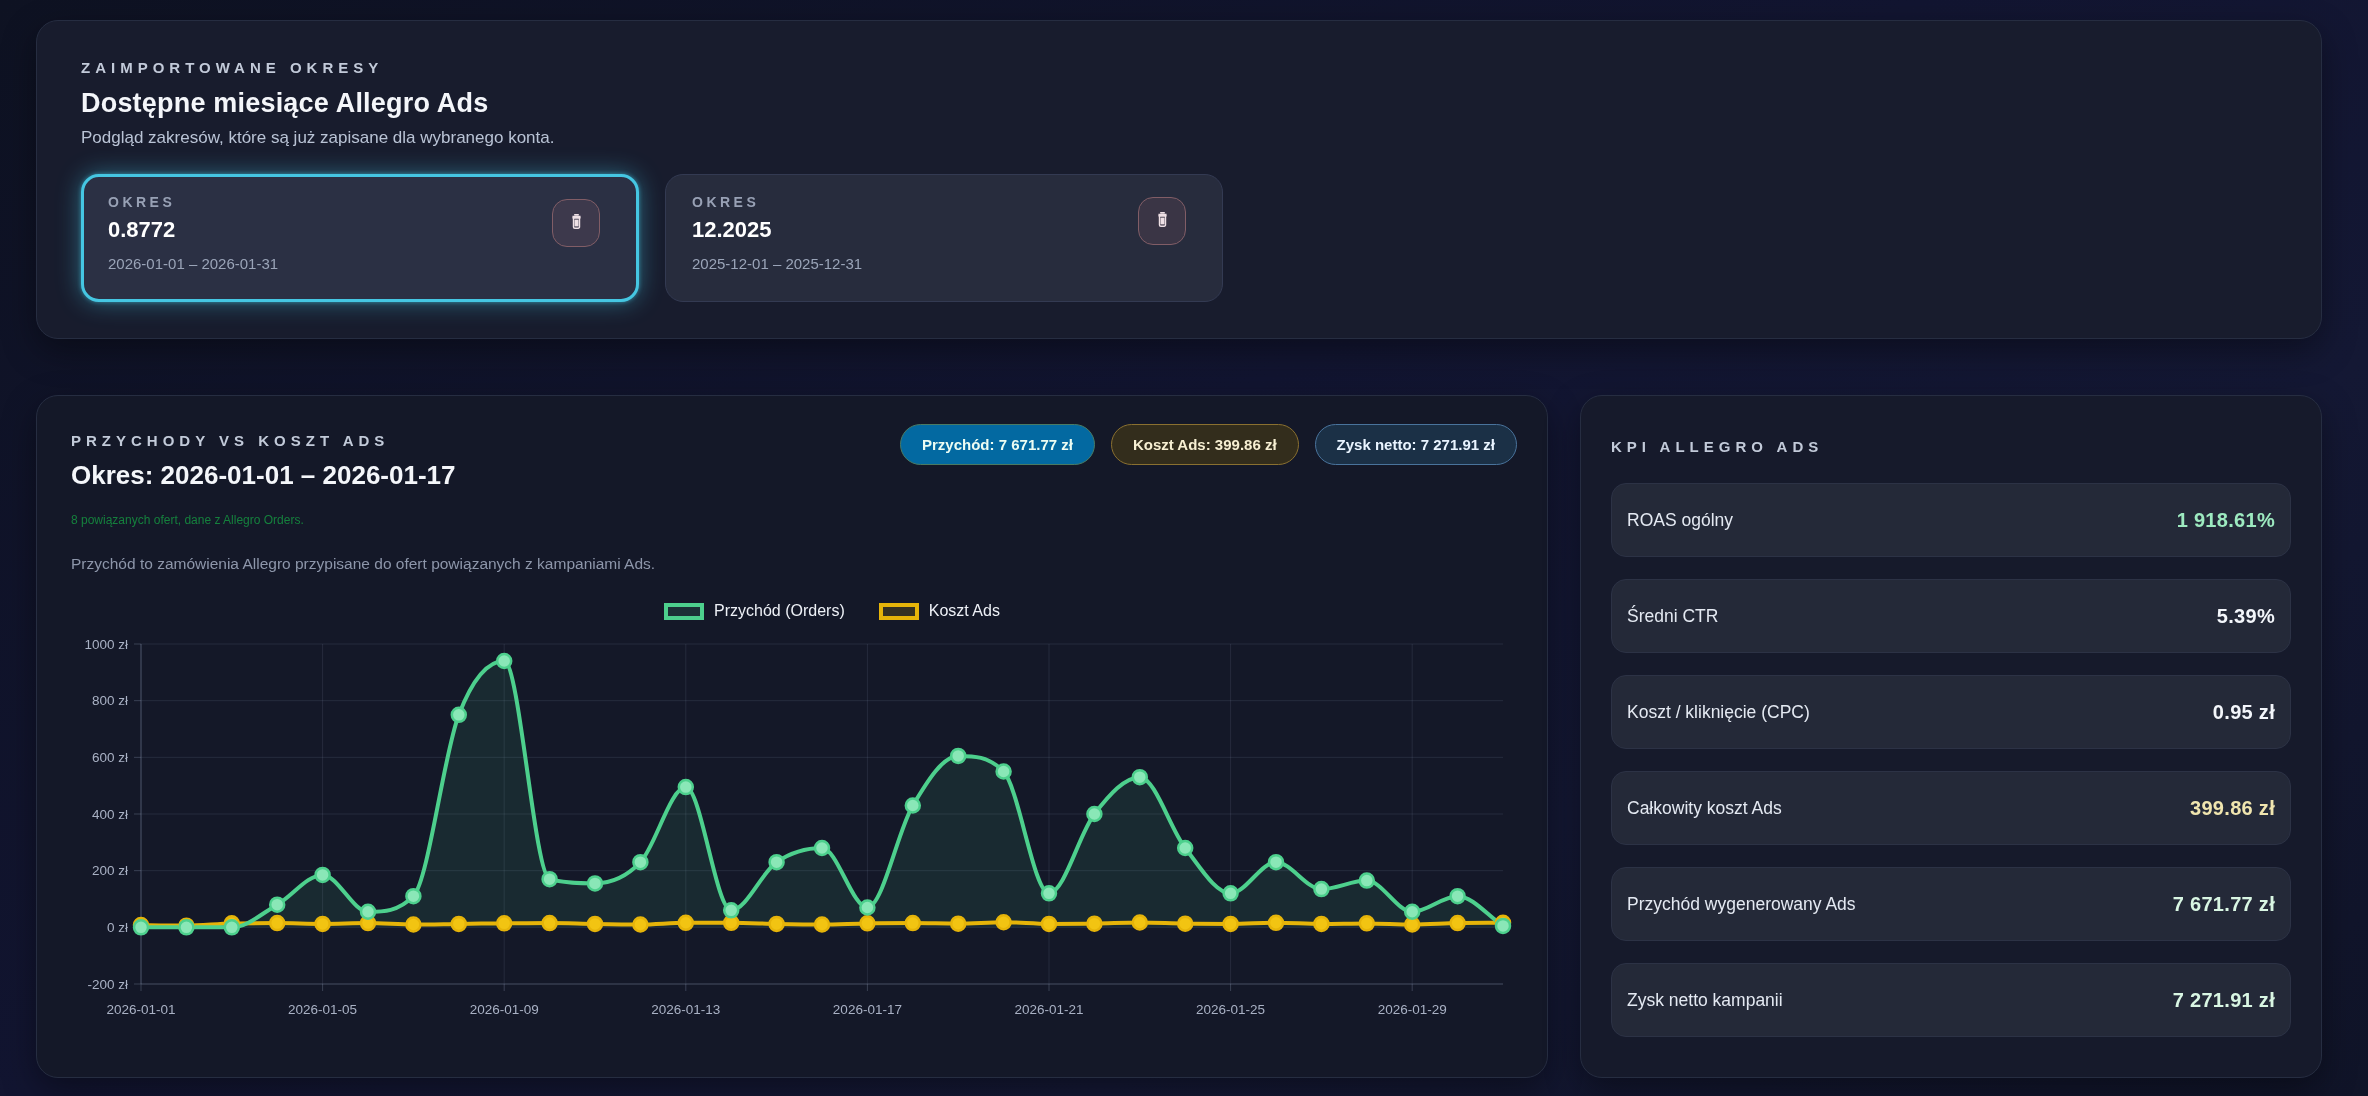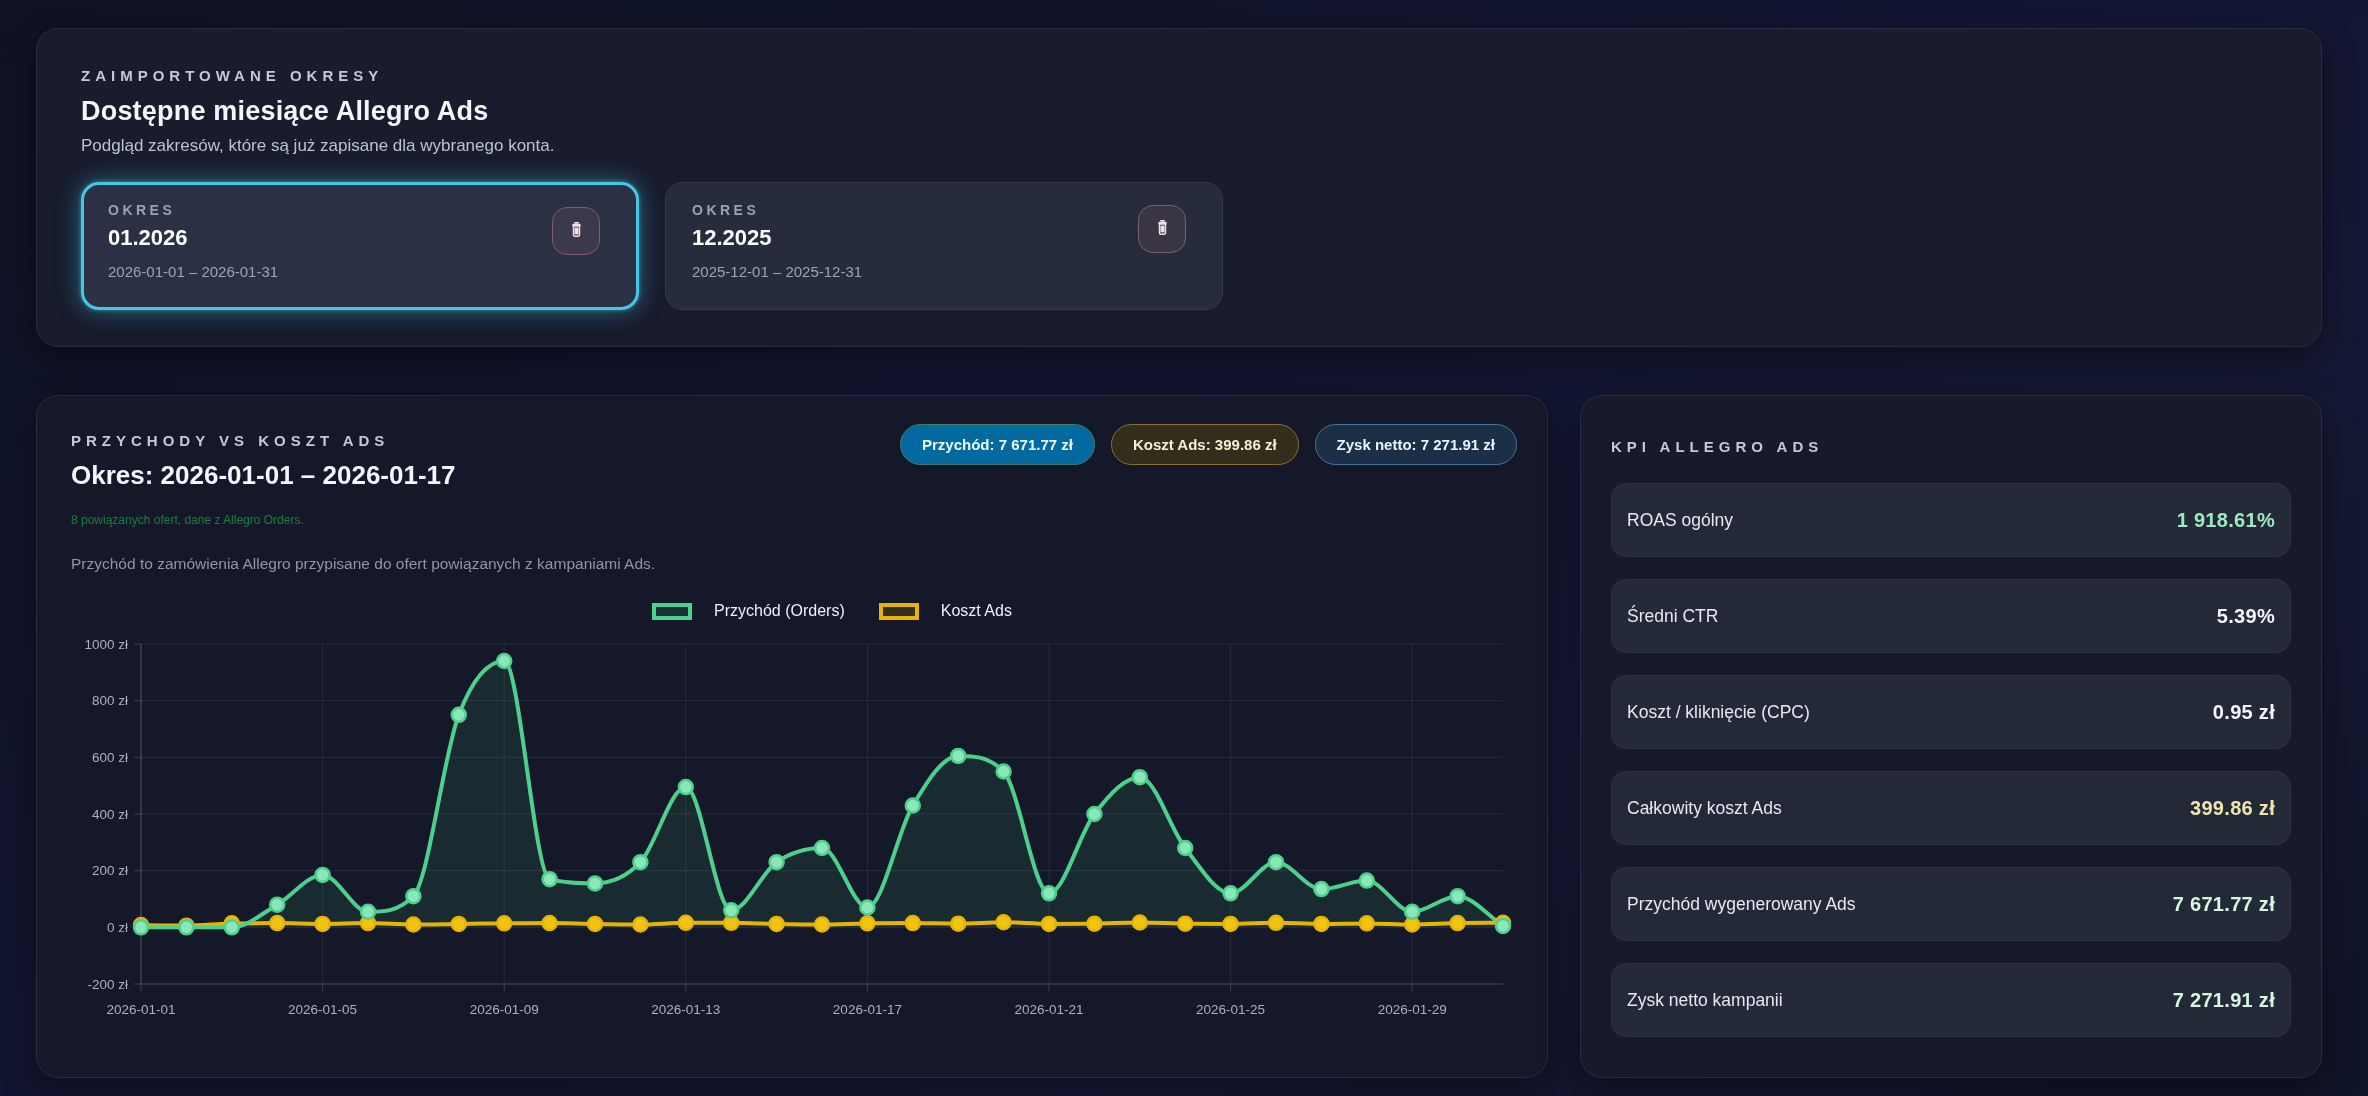--- a/index.html
+++ b/index.html
@@ -15,21 +15,21 @@
     position:absolute; border-radius:22px;
     background:#161a2b; border:1px solid #262d41;
     box-shadow:0 12px 34px rgba(0,0,0,.38);
   }
 
   .eyebrow {
     color:#c2cad9; font-size:15px; font-weight:600; letter-spacing:5px;
   }
 
   
-  .panel-top { left:36px; top:20px; width:2286px; height:319px; background:#181c2d; padding:38px 44px;margin-top:8px; }
+  .panel-top { left:36px; top:20px; width:2286px; height:319px; background:#181c2d; padding:38px 44px; }
   .panel-top .title { color:#f4f6fa; font-size:27px; font-weight:700; margin-top:12px; letter-spacing:.2px; }
   .panel-top .subtitle { color:#b9c3d5; font-size:17px; margin-top:9px; }
   .cards { display:flex; gap:26px; margin-top:26px; }
   .period-card {
     position:relative; width:558px; height:128px; border-radius:18px;
     background:#272c3d; border:1px solid #333a52; padding:19px 26px; cursor:pointer;
   }
   .period-card.selected {
     background:#2b3044; border:3px solid #45c6e2; padding:17px 24px;
     box-shadow:0 0 24px rgba(69,198,226,.45), 0 0 4px rgba(69,198,226,.55);
@@ -52,21 +52,21 @@
 
   .badges { position:absolute; top:28px; right:30px; display:flex; gap:16px; }
   .badge {
     font-size:15px; font-weight:600; padding:11px 21px; border-radius:24px; white-space:nowrap;
   }
   .badge-green  { background:#0369a1; border:1.5px solid #4a7a63; color:#ecfdf3; }
   .badge-yellow { background:#332d1c; border:1.5px solid #8a7030; color:#f7efd2; }
   .badge-blue   { background:#1b3046; border:1.5px solid #49739c; color:#e9f4ff; }
 
   .legend { position:absolute; left:110px; top:206px; width:1370px; display:flex; justify-content:center; gap:14px; }
-  .legend-item { display:flex; align-items:center; gap:22px; cursor:pointer; padding:0 10px; }
+  .legend-item { display:flex; align-items:center; gap:10px; cursor:pointer; padding:0 10px; }
   .legend-box { width:40px; height:17px; border:4px solid; }
   .legend-box.green  { border-color:#4dd08d; background:rgba(77,208,141,.14); }
   .legend-box.yellow { border-color:#e6b409; background:rgba(230,180,9,.16); }
   .legend-label { color:#eef1f7; font-size:16px; }
 
   #chart-svg { position:absolute; left:24px; top:232px; }
 
   
   .panel-kpi { left:1580px; top:395px; width:742px; height:683px; padding:42px 30px; }
   .kpi-rows { display:flex; flex-direction:column; gap:22px; margin-top:28px; }
@@ -87,21 +87,21 @@
 <div class="stage">
 
   <section class="panel panel-top">
     <div class="eyebrow">ZAIMPORTOWANE OKRESY</div>
     <div class="title">Dostępne miesiące Allegro Ads</div>
     <div class="subtitle">Podgląd zakresów, które są już zapisane dla wybranego konta.</div>
 
     <div class="cards">
       <div class="period-card selected">
         <div class="card-label">OKRES</div>
-        <div class="card-month">01.2026</div>
+        <div class="card-month">0.8772</div>
         <div class="card-range">2026-01-01 – 2026-01-31</div>
         <button class="delete-btn">
           <span>
             <svg viewBox="0 0 24 24" fill="none" stroke="currentColor" stroke-width="1.7" stroke-linecap="round" width="21" height="21">
               <path d="M10 4.2h4M8.2 6.2h7.6v1.6H8.2z"></path>
               <path d="M8.6 7.8h6.8v10.4a1.4 1.4 0 0 1-1.4 1.4h-4a1.4 1.4 0 0 1-1.4-1.4z"></path>
               <path d="M10.6 10.6v6.2M12 10.6v6.2M13.4 10.6v6.2"></path>
             </svg>
           </span>
         </button>

